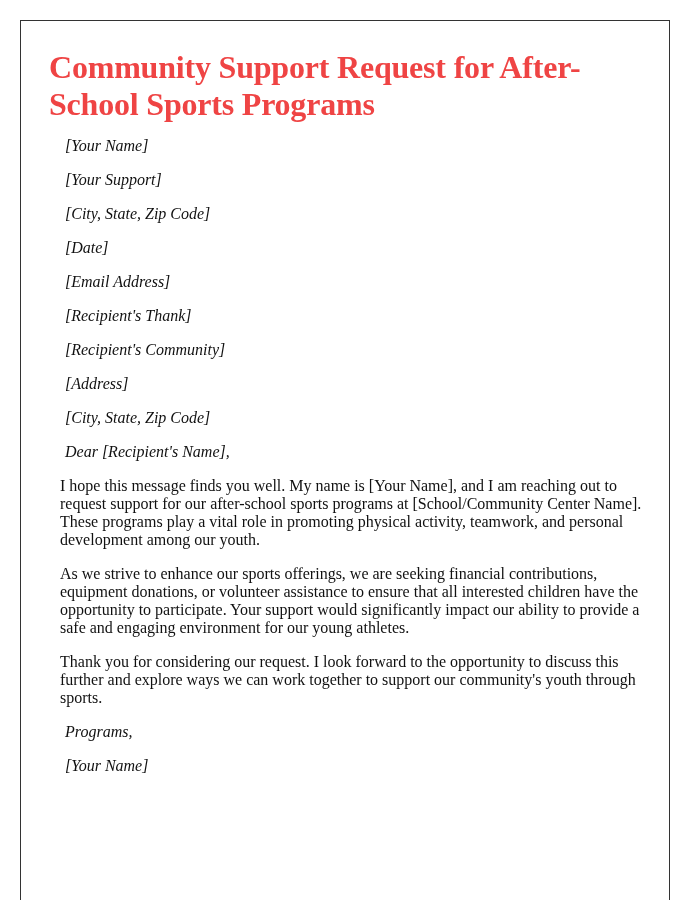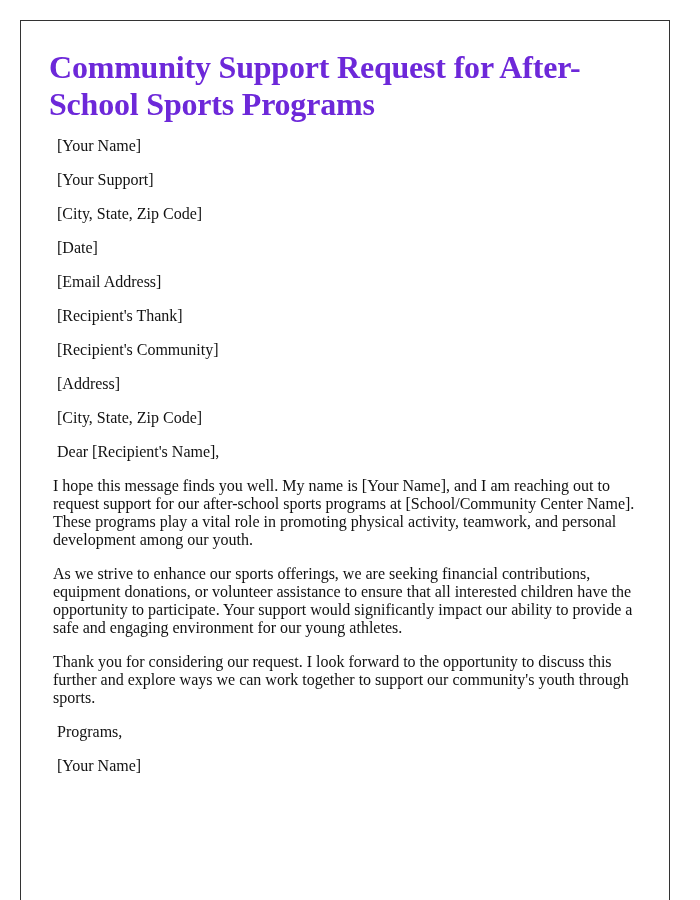--- a/index.html
+++ b/index.html
@@ -25,32 +25,33 @@
       border-bottom: none;
       padding: 28px 20px 20px 28px;
       box-sizing: content-box;
       background: #ffffff;
     }
     h1 {
       font-size: 32px;
       font-weight: bold;
       line-height: 37px;
       margin: 0 0 14px 0;
-      color: #6d28d9;
+      color: #ef4444;
       letter-spacing: -0.2px;
     }
     .field {
       font-size: 16px;
       line-height: 18px;
-      margin: 0 0 16px 8px;
+      margin: 0 0 16px 16px;
+      font-style: italic;
     }
     .para {
       font-size: 16px;
       line-height: 18px;
-      margin: 0 0 16px 4px;
+      margin: 0 0 16px 11px;
     }
   </style>
 </head>
 <body>
 
 <div class="page">
   <h1>Community Support Request for After-School Sports Programs</h1>
 
   <div>
     <p class="field">[Your Name]</p>

